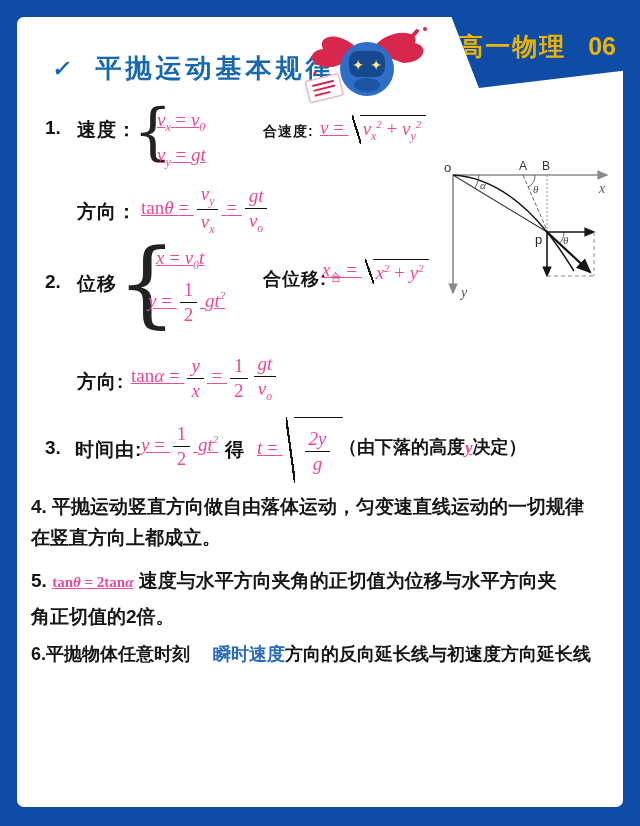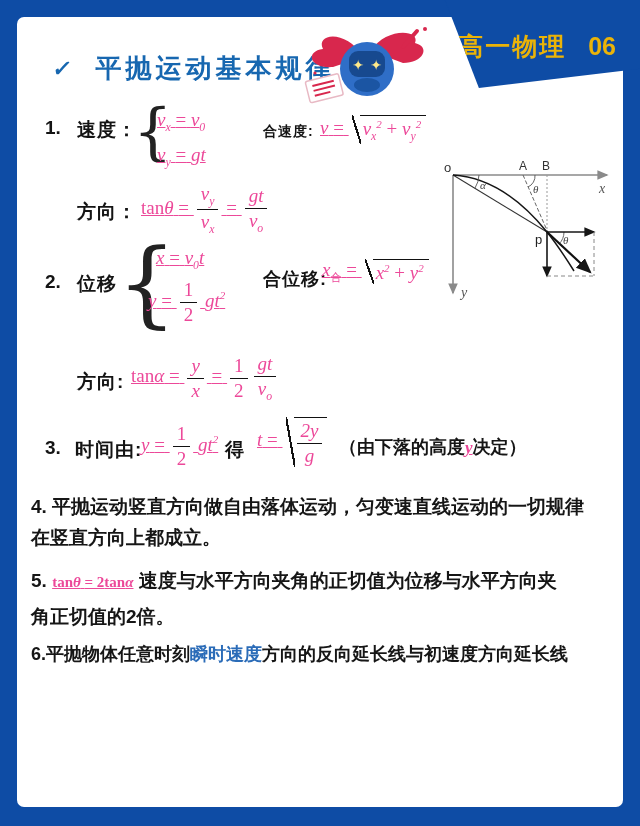--- a/index.html
+++ b/index.html
@@ -20,21 +20,21 @@
            display:flex; align-items:center; justify-content:flex-end;
            color:#eab308; font-weight:bold; font-size:25px; padding-top:4px; box-sizing:border-box; }
   .badge .crs { letter-spacing:2px; }
   .badge .bnum { margin:0 24px 0 22px; }
 
   
   .snum { font-size:19px; font-weight:bold; }
   .slabel { font-size:19px; font-weight:bold; letter-spacing:1px; }
   .txt { font-size:19px; font-weight:bold; color:#161616; width:592px; }
   .tline { line-height:31px; }
-  .hl { color:var(--highlight-blue,#2b6cb8); }
+  .hl { color:var(--highlight-blue,#2b6cb8);padding-left:23px; }
 
   
   .math { font-family:"Liberation Serif",serif; font-style:italic; font-size:19px; color:#ec4899; white-space:nowrap;text-decoration:underline; }
   .math .rm { font-style:normal; }
   .math i { font-style:italic; }
   .math sub { font-size:0.62em; }
   .math sup { font-size:0.58em; }
   .math sub.cn { font-style:normal; font-size:11px; }
   .brace { position:absolute; font-family:"DejaVu Serif",serif; font-weight:normal;
            color:#222; line-height:1; font-style:normal; }
@@ -175,21 +175,21 @@
       <i>y</i> <span class="rm">=</span>
       <span class="frac"><span class="fn rm">1</span><span class="fd rm">2</span></span>
       <i>gt</i><sup>2</sup>
     </div>
     <span class="pos slabel" style="left:208px;top:420px">得</span>
     <div class="pos math" style="left:240px;top:400px">
       <i>t</i> <span class="rm">=</span>
       <span class="sqrt">
           <span class="rtick"></span>
           <span class="rdiag"></span>
-          <span class="vinc"><span class="frac" style="margin:0"><span class="fn"><i>2y</i></span><span class="fd"><i>g</i></span></span></span>
+          <span class="vinc"><span class="frac" style="margin:8px"><span class="fn"><i>2y</i></span><span class="fd"><i>g</i></span></span></span>
         </span>
     </div>
     <div class="pos txt" style="left:322px;top:418px;width:270px;font-size:18px"><span>（由下落的高度</span><i class="math" style="font-size:17px">y</i><span>决定）</span></div>
 
     <div class="pos txt" style="left:14px;top:474px">
       <div class="tline">4. 平抛运动竖直方向做自由落体运动，匀变速直线运动的一切规律</div>
       <div class="tline">在竖直方向上都成立。</div>
     </div>
 
     <div class="pos txt" style="left:14px;top:548px">

